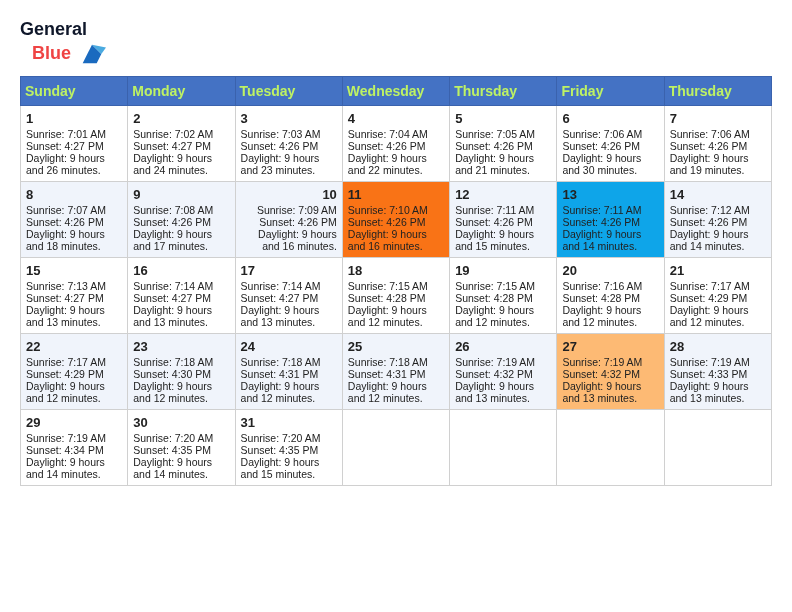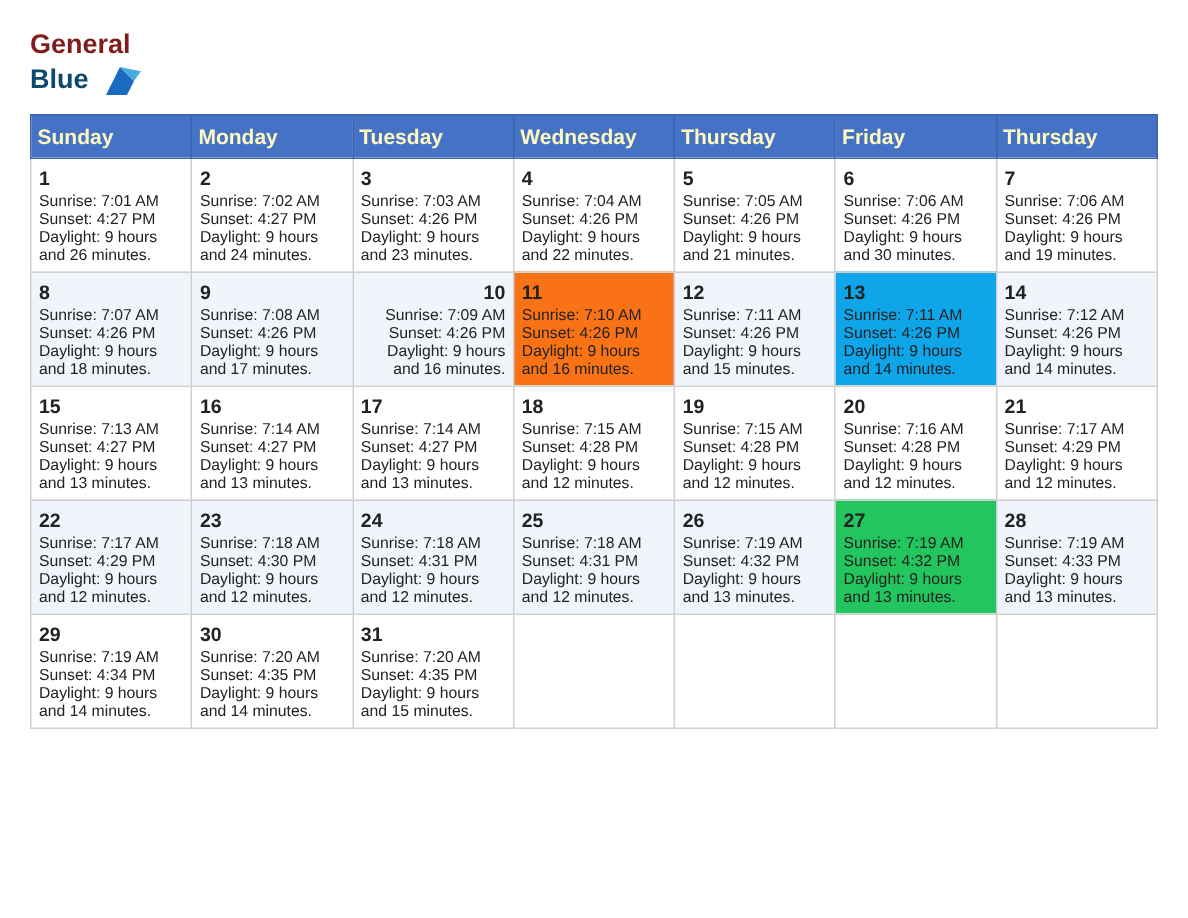--- a/index.html
+++ b/index.html
@@ -21,21 +21,21 @@
       align-items: center;
       gap: 0;
     }
     .logo-text {
       font-size: 18px;
       font-weight: bold;
       color: #333;
       line-height: 1.1;
     }
     .logo-text span {
-      color: #7f1d1d;
+      color: #0f172a;
     }
     .logo-icon {
       width: 28px;
       height: 28px;
       margin-left: 2px;
     }
     .title-block {
       text-align: right;
     }
     .month-title {
@@ -48,21 +48,21 @@
       font-size: 16px;
       color: #444;
     }
     .calendar {
       width: 100%;
       border-collapse: collapse;
       margin-top: 6px;
     }
     .calendar th {
       background: #4472c4;
-      color: #fef9c3;
+      color: #bef264;
       font-size: 14px;
       font-weight: bold;
       padding: 6px 4px;
       text-align: left;
       border: 1px solid #3a62ad;
     }
     .calendar td {
       vertical-align: top;
       padding: 5px 5px;
       border: 1px solid #d0d0d0;
@@ -85,21 +85,21 @@
 </head>
 <body>
 
 <div class="header">
   <div class="logo">
     <div>
       <div class="logo-text">
         <span>General</span>
       </div>
       <div class="logo-text">
-        <span style="color:#0c4a6e;">Blue</span>
+        <span style="color:#ef4444;margin-left:12px;">Blue</span>
         <svg class="logo-icon" viewBox="0 0 30 30" style="display:inline-block;vertical-align:middle;">
           <polygon points="5,25 15,5 25,15 20,25" fill="#1a6abf"></polygon>
           <polygon points="15,5 25,15 30,8" fill="#4aaae0"></polygon>
         </svg>
       </div>
     </div>
   </div>
   <div class="title-block">
     <div class="month-title"></div>
     <div class="location"></div>
@@ -223,21 +223,21 @@
         <span>Sunset: 4:31 PM</span><br>
         <span>Daylight: 9 hours and 12 minutes.</span></td>
         <td style="background: rgb(240, 244, 251);"><span class="day-num">25</span>
         <span>Sunrise: 7:18 AM</span><br>
         <span>Sunset: 4:31 PM</span><br>
         <span>Daylight: 9 hours and 12 minutes.</span></td>
         <td style="background: rgb(240, 244, 251);"><span class="day-num">26</span>
         <span>Sunrise: 7:19 AM</span><br>
         <span>Sunset: 4:32 PM</span><br>
         <span>Daylight: 9 hours and 13 minutes.</span></td>
-        <td style="background: #22c55e; margin-left: 15px;"><span class="day-num">27</span>
+        <td style="background: #fdba74; margin-left: 15px;"><span class="day-num">27</span>
         <span>Sunrise: 7:19 AM</span><br>
         <span>Sunset: 4:32 PM</span><br>
         <span>Daylight: 9 hours and 13 minutes.</span></td>
         <td style="background: rgb(240, 244, 251);"><span class="day-num">28</span>
         <span>Sunrise: 7:19 AM</span><br>
         <span>Sunset: 4:33 PM</span><br>
         <span>Daylight: 9 hours and 13 minutes.</span></td>
       </tr>
       <tr>
         <td><span class="day-num">29</span>

